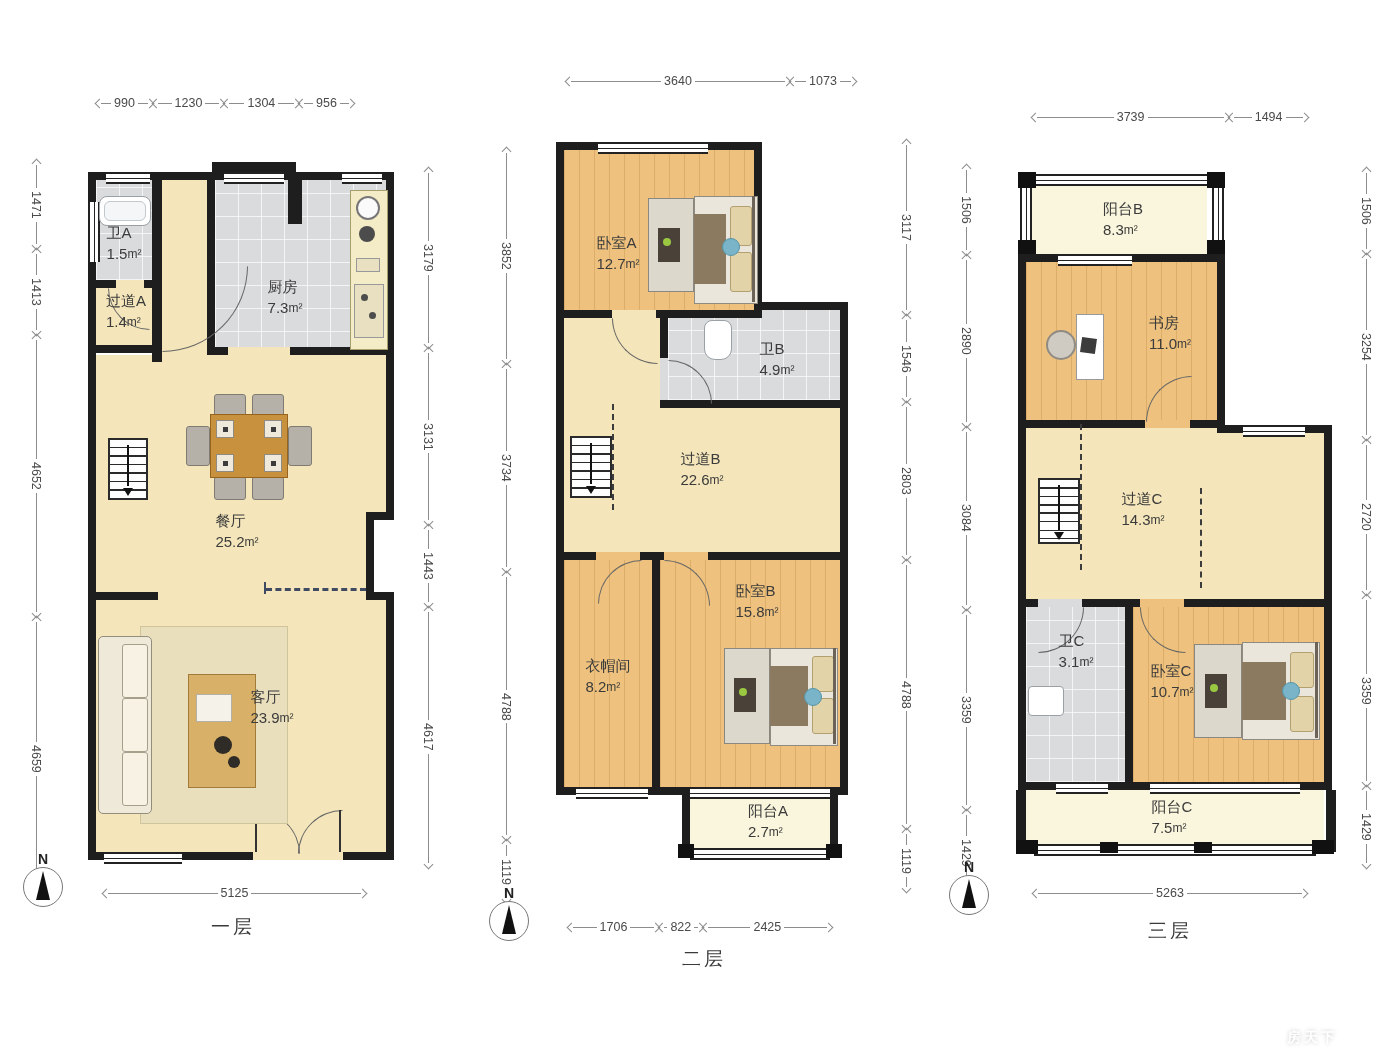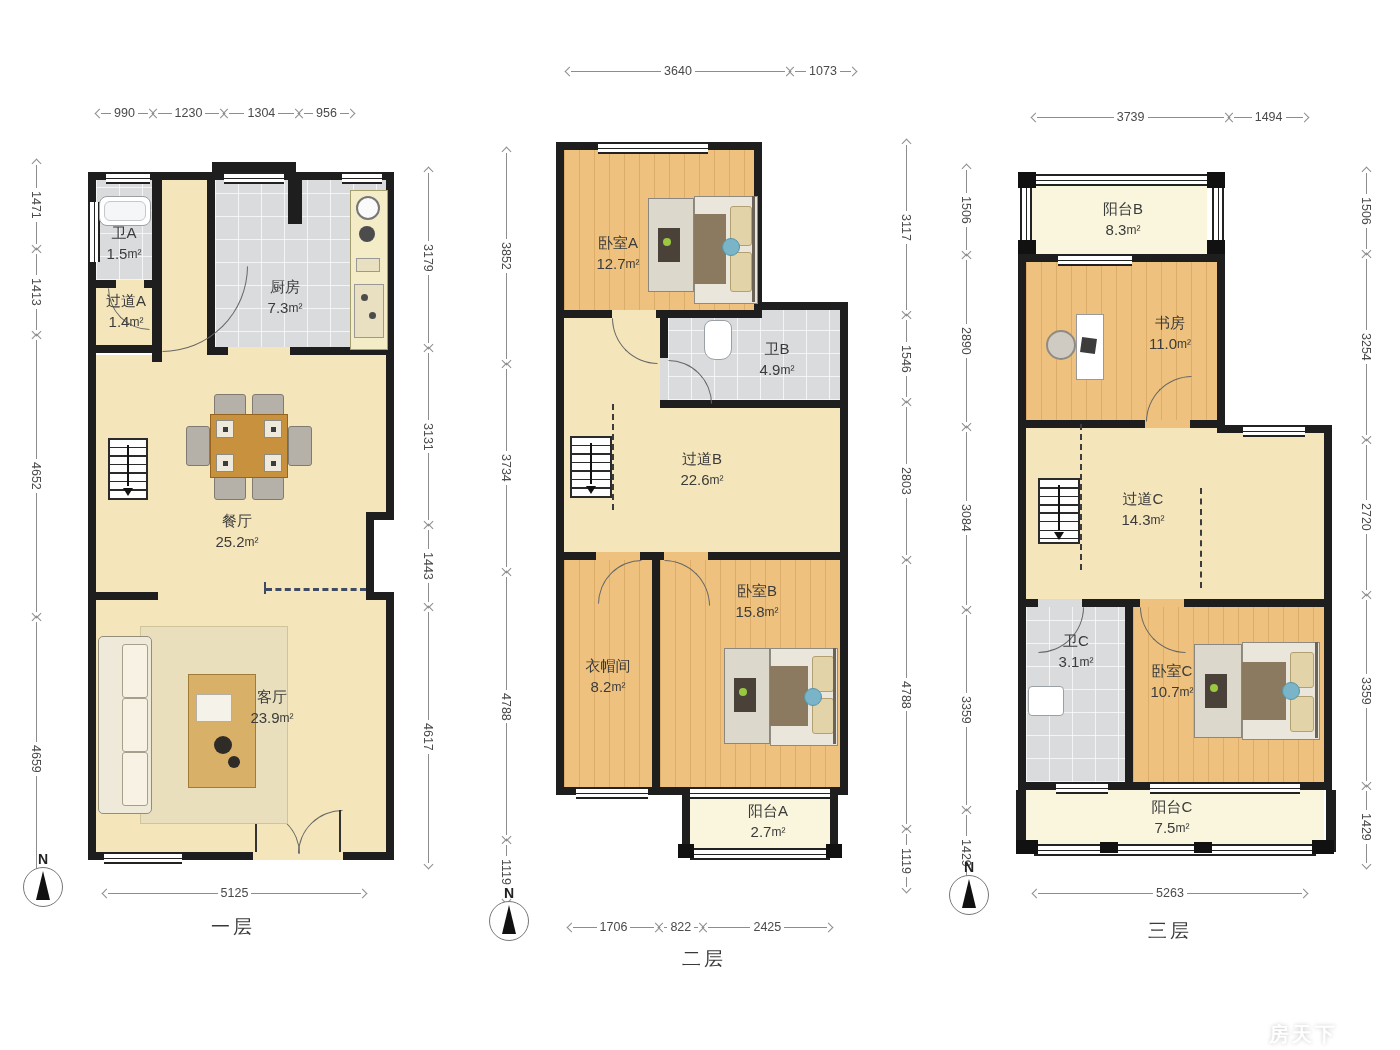--- a/index.html
+++ b/index.html
@@ -22,21 +22,21 @@
   .arc.p-tl{border-color:transparent #666 #666 transparent;border-bottom-right-radius:100% 100%;}
   .arc.p-tr{border-color:transparent transparent #666 #666;border-bottom-left-radius:100% 100%;}
   .arc.p-bl{border-color:#666 #666 transparent transparent;border-top-right-radius:100% 100%;}
   .arc.p-br{border-color:#666 transparent transparent #666;border-top-left-radius:100% 100%;}
   .leaf{position:absolute;background:#333;}
   .stairs{position:absolute;border:2px solid #2a2a2a;background:repeating-linear-gradient(180deg,#fefefe 0 7px,#2a2a2a 7px 8.5px);}
   .stairs::before{content:"";position:absolute;left:50%;top:8%;width:2px;height:72%;background:#111;transform:translateX(-50%);}
   .stairs::after{content:"";position:absolute;left:50%;bottom:4%;transform:translateX(-50%);border-left:5px solid transparent;border-right:5px solid transparent;border-top:8px solid #111;}
   .rail{position:absolute;width:0;border-left:2px dashed #3c3c3c;}
   .dashline{position:absolute;height:0;border-top:3px dashed #3f4a63;}
-  .rlabel{position:absolute;transform:translateX(-50%);text-align:center;color:#3b3b3b;font-size:15px;line-height:1.42;white-space:nowrap;}
+  .rlabel{position:absolute;transform:translateX(-50%);text-align:left;color:#3b3b3b;font-size:15px;line-height:1.42;white-space:nowrap;}
   .rlabel .u{font-size:12px;vertical-align:1px;}
   .floor-label{position:absolute;transform:translateX(-50%);font-size:19px;color:#3a3a3a;letter-spacing:3px;white-space:nowrap;}
   
   .dimrow{position:absolute;display:flex;height:14px;align-items:center;}
   .dimcol{position:absolute;display:flex;flex-direction:column;width:16px;align-items:center;}
   .dseg{display:flex;align-items:center;min-width:0;}
   .vseg{display:flex;flex-direction:column;align-items:center;min-height:0;}
   .dline{flex:1;height:0;border-top:1px solid #8d8d8d;min-width:2px;}
   .vline{flex:1;width:0;border-left:1px solid #8d8d8d;min-height:2px;}
   .dnum{font-size:12.5px;color:#4a4a4a;padding:0 3px;white-space:nowrap;line-height:1;}
@@ -78,21 +78,21 @@
   .ward{position:absolute;background:#ddd8cc;border:1px solid #8a8680;}
   .wdark{position:absolute;background:#4a4238;}
   .gdot{position:absolute;background:#9ac941;border-radius:50%;}
   .desk{position:absolute;background:#fff;border:1px solid #999;}
   .monitor{position:absolute;background:#3c3c3c;transform:rotate(8deg);}
   .chair-c{position:absolute;background:#cfcbc3;border:2px solid #8f8b83;border-radius:50%;}
   .pillar{position:absolute;background:#111;}
   .tick{position:absolute;background:#3f4a63;}
   
   .wm{position:absolute;right:14px;bottom:4px;color:#fff;text-align:right;line-height:1;}
-  .wm .cn{display:block;font-size:20px;font-weight:bold;letter-spacing:3px;margin:0 48px 2px 0;text-shadow:0 0 4px rgba(0,0,0,.22);}
+  .wm .cn{display:block;font-size:14px;font-weight:bold;letter-spacing:3px;margin:0 48px 2px 0;text-shadow:0 0 4px rgba(0,0,0,.22);}
   .wm .en{display:block;font-size:44px;font-weight:800;font-style:italic;letter-spacing:1px;text-shadow:0 0 5px rgba(0,0,0,.22);}
 </style>
 </head>
 <body>
 
 <div id="canvas">
 
   <div class="abs">
 
     <div class="room f-tile" style="left:96px;top:180px;width:56px;height:100px"></div>
@@ -186,21 +186,21 @@
     </div>
     <div class="rlabel" style="left:237px;top:510px">
       <div>餐厅</div>
       <div><span>25.2</span><span class="u">m²</span></div>
     </div>
     <div class="rlabel" style="left:272px;top:686px">
       <div>客厅</div>
       <div><span>23.9</span><span class="u">m²</span></div>
     </div>
 
-    <div class="dimrow" style="left:96px;top:106px;width:258px">
+    <div class="dimrow" style="left:96px;top:96px;width:258px">
         <div class="dseg" style="flex: 990 990 0px;">
           <span class="ah l"></span>
           <span class="dline"></span>
           <span class="dnum">990</span>
           <span class="dline"></span>
           <span class="ah r"></span>
         </div>
         <div class="dseg" style="flex: 1230 1230 0px;">
           <span class="ah l"></span>
           <span class="dline"></span>
@@ -382,21 +382,21 @@
     </div>
     <div class="rlabel" style="left:757px;top:580px">
       <div>卧室B</div>
       <div><span>15.8</span><span class="u">m²</span></div>
     </div>
     <div class="rlabel" style="left:768px;top:800px">
       <div>阳台A</div>
       <div><span>2.7</span><span class="u">m²</span></div>
     </div>
 
-    <div class="dimrow" style="left:566px;top:64px;width:290px">
+    <div class="dimrow" style="left:566px;top:74px;width:290px">
         <div class="dseg" style="flex: 3640 3640 0px;">
           <span class="ah l"></span>
           <span class="dline"></span>
           <span class="dnum">3640</span>
           <span class="dline"></span>
           <span class="ah r"></span>
         </div>
         <div class="dseg" style="flex: 1073 1073 0px;">
           <span class="ah l"></span>
           <span class="dline"></span>

